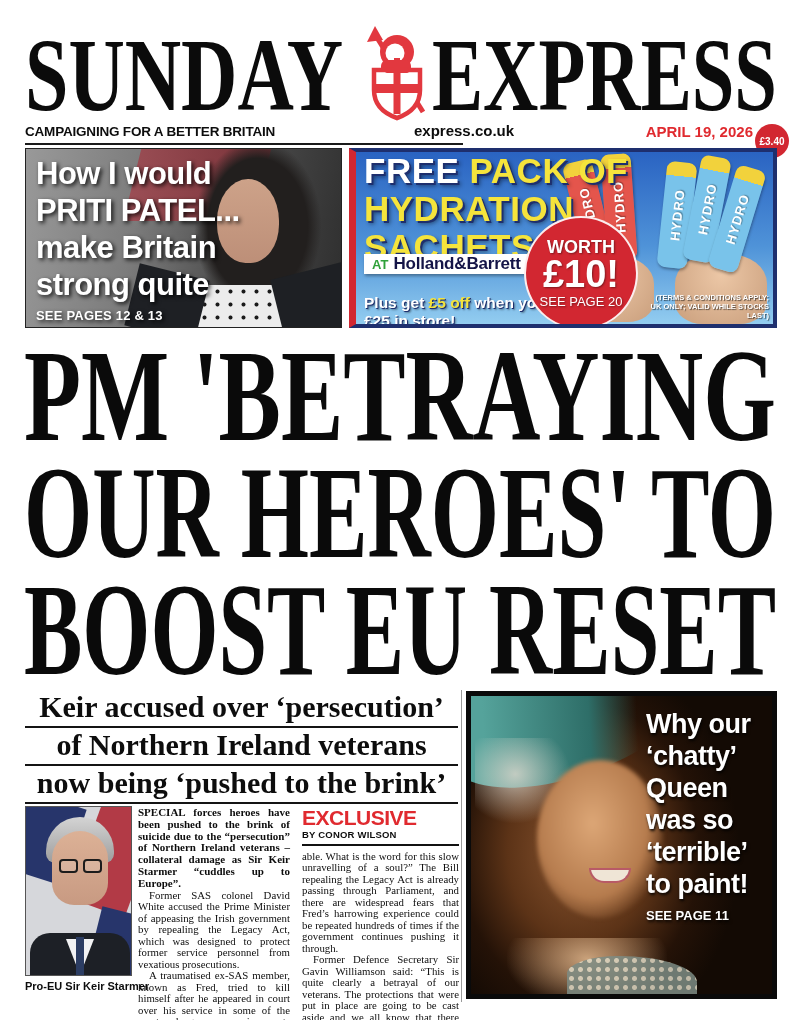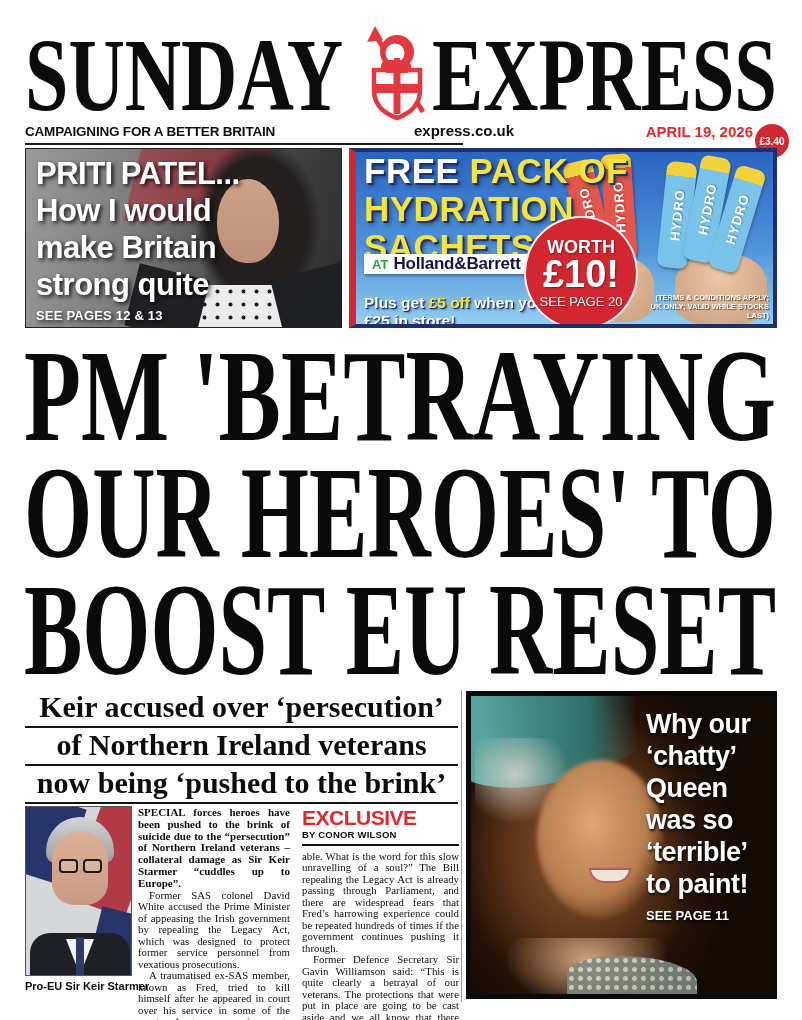--- a/index.html
+++ b/index.html
@@ -144,22 +144,22 @@
   <div class="promo-patel">
     <div>
       <div class="patel-flag"></div>
       <div class="patel-hair"></div>
       <div class="patel-face"></div>
       <div class="patel-blouse"></div>
       <div class="patel-blazer-l"></div>
       <div class="patel-blazer-r"></div>
     </div>
     <div class="patel-text">
+      <div class="ln">How I would</div>
       <div class="ln">PRITI PATEL...</div>
-      <div class="ln">How I would</div>
       <div class="ln">make Britain</div>
       <div class="ln">strong quite</div>
       <div class="patel-see">SEE PAGES 12 &amp; 13</div>
     </div>
   </div>
 
   <div class="promo-hb">
     <div class="sachets">
       <div class="hand left"></div>
       <div class="hand right"></div>

